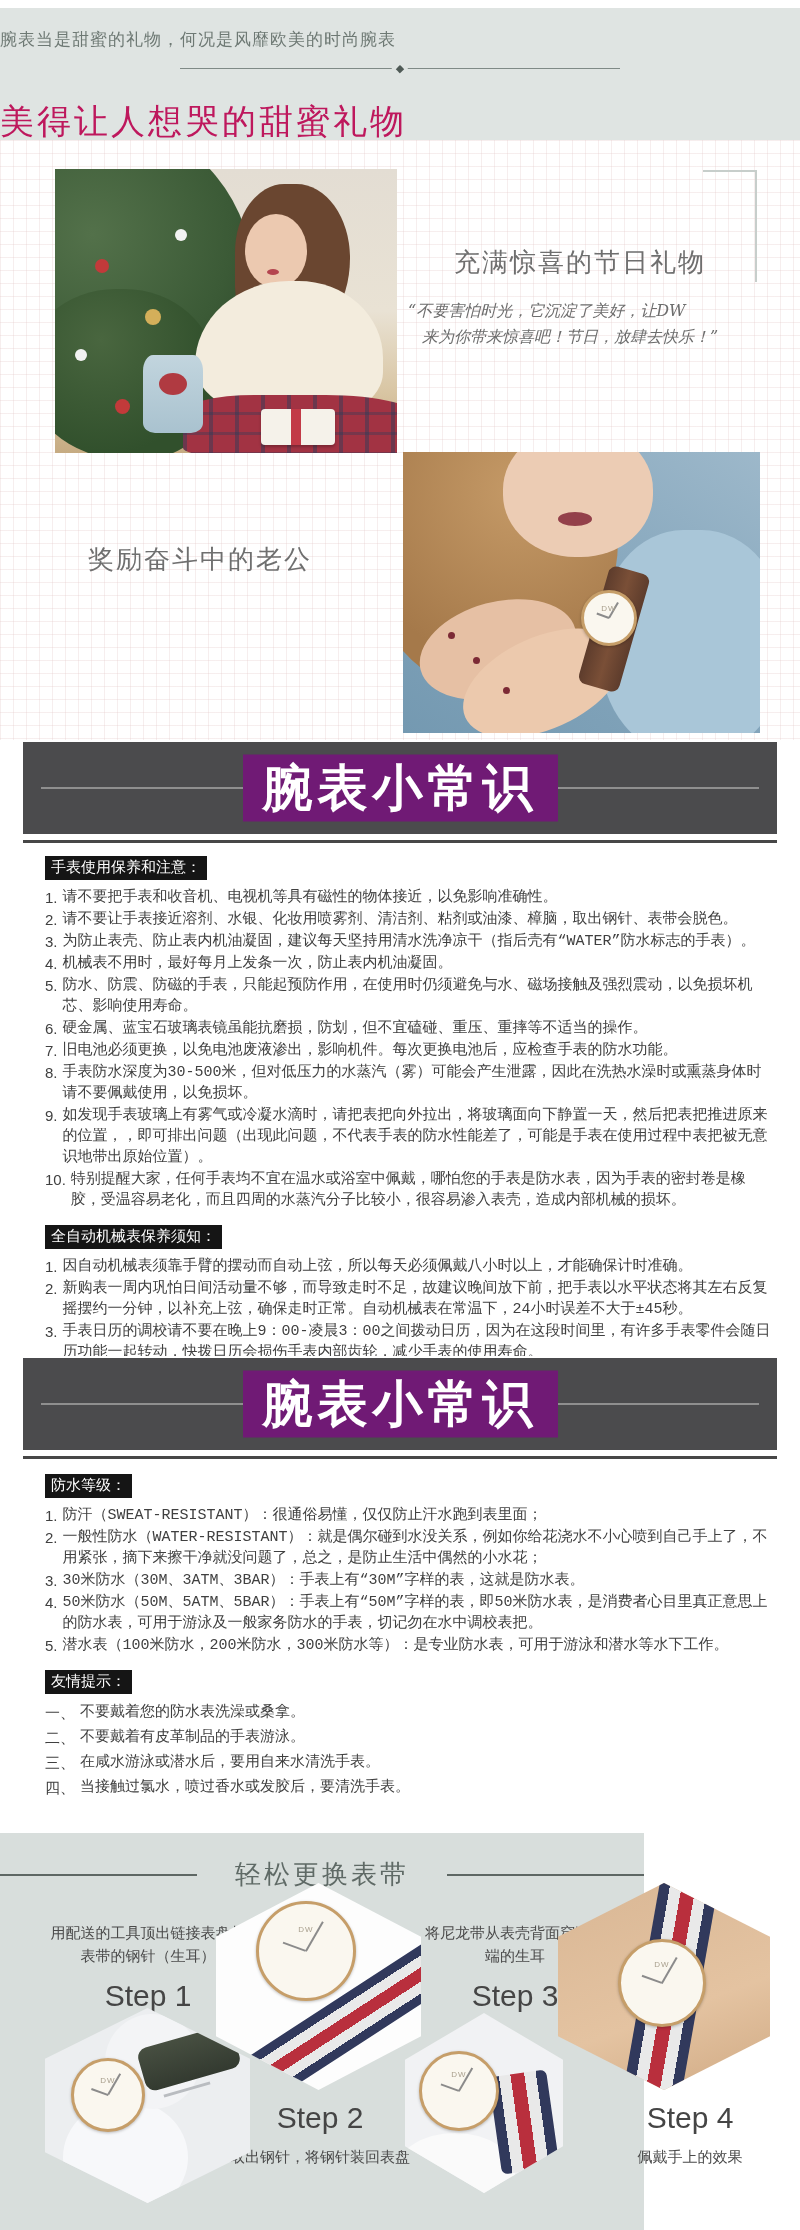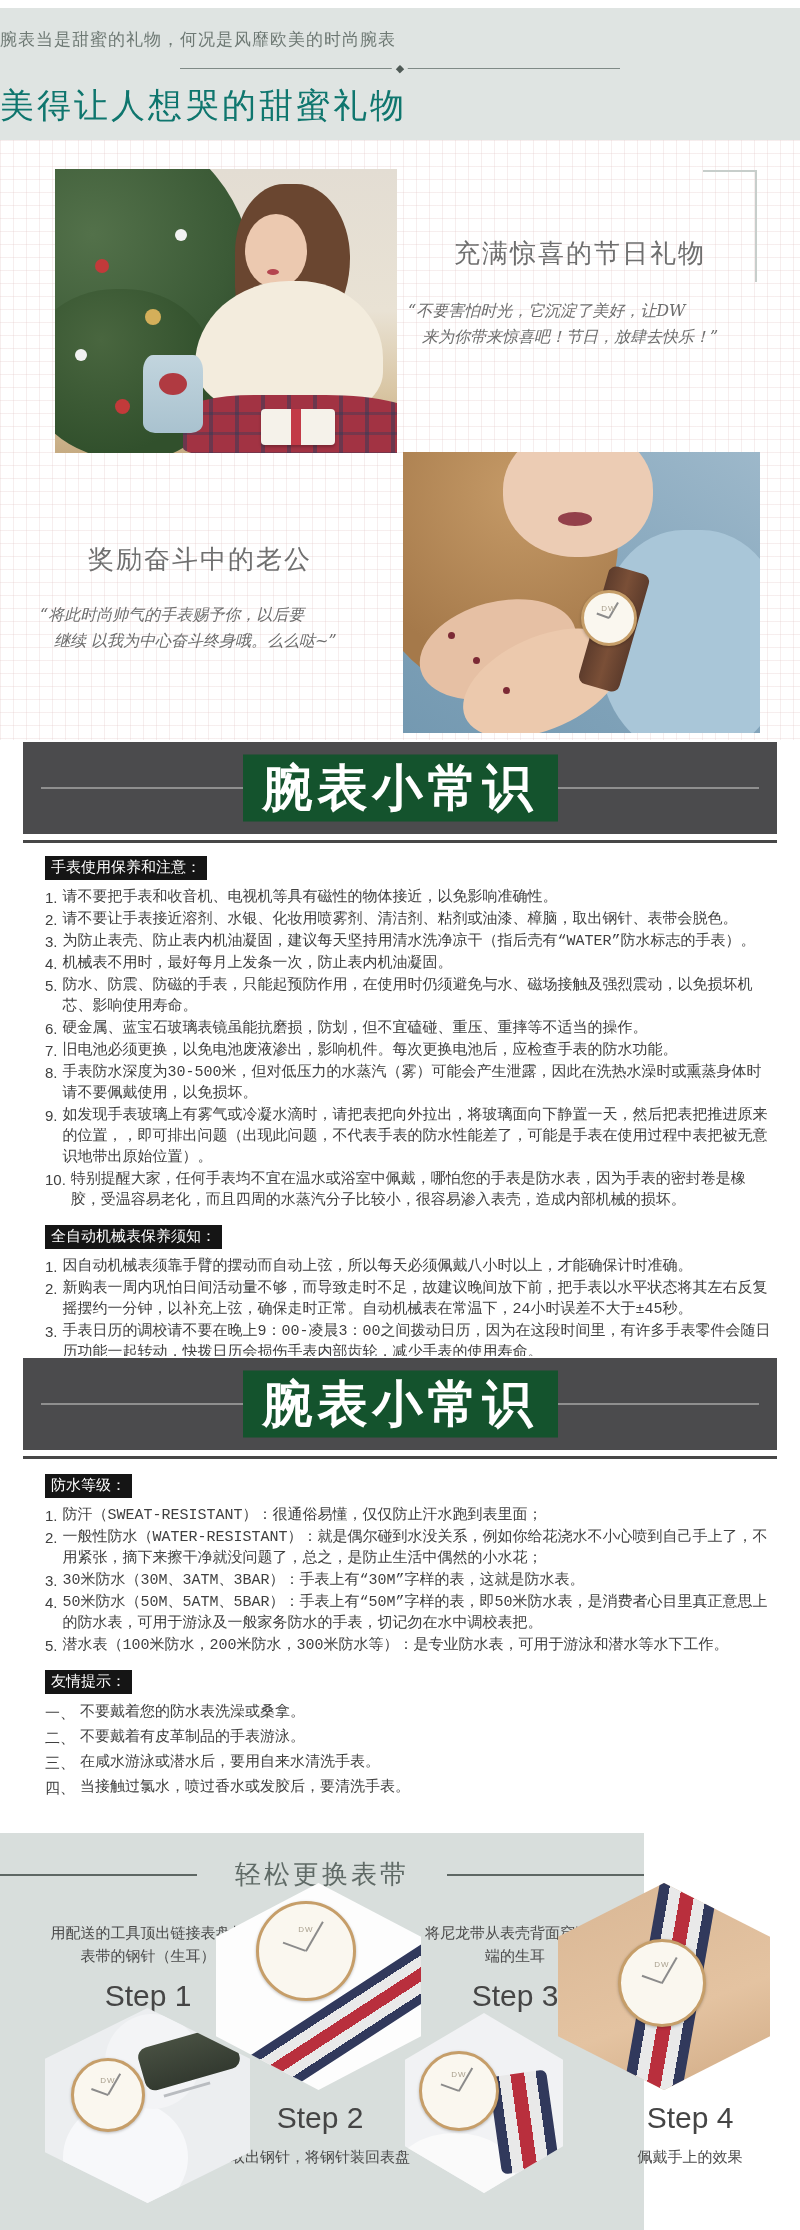--- a/index.html
+++ b/index.html
@@ -6,31 +6,31 @@
   html,body { background:#ffffff; }
   body { font-family:"Liberation Sans","DejaVu Sans",sans-serif; }
   #page { position:relative; width:800px; height:2230px; margin:0 auto; background:#fff; overflow:hidden; }
 
   
   #band { position:absolute; left:0; top:8px; width:800px; height:132px; background:#dfe4e2; text-align:left; }
   .tagline { padding-top:20px; font-size:17px; color:#6e7974; letter-spacing:1px; }
   .divider { position:relative; margin:11px auto 0; width:440px; height:13px; }
   .divider .dline { position:absolute; left:0; right:0; top:6px; height:1px; background:#7f8a86; }
   .divider .ddiamond { position:absolute; left:50%; top:0; transform:translateX(-50%); font-size:11px; line-height:13px; color:#4f5a56; background:#dfe4e2; padding:0 4px; }
-  .big-title { margin-top:8px; font-size:34px; letter-spacing:3px; color:#0f766e; font-weight:400; }
+  .big-title { margin-top:24px; font-size:34px; letter-spacing:3px; color:#be185d; font-weight:400; }
   #band-notch { position:absolute; left:50%; top:140px; transform:translateX(-50%); width:0; height:0; border-left:19px solid transparent; border-right:19px solid transparent; border-top:14px solid #dfe4e2; }
 
   
   #intro { position:absolute; left:0; top:140px; width:800px; height:600px; background:#fff;
     background-image:linear-gradient(rgba(224,194,194,.28) 1px, transparent 1px),
                      linear-gradient(90deg, rgba(224,194,194,.28) 1px, transparent 1px);
     background-size:13px 13px; }
   .corner-bracket { position:absolute; left:703px; top:30px; width:54px; height:112px; border-top:2px solid #c7cecb; border-right:2px solid #c7cecb; }
   .intro-h { position:absolute; font-size:26px; color:#6f6f6f; letter-spacing:2px; text-align:center; font-weight:400; }
-  #h1 { left:400px; top:96px; width:360px; }
+  #h1 { left:400px; top:105px; width:360px; }
   #h2 { left:25px;  top:402px; width:350px; }
   .quote { position:absolute; font-family:"DejaVu Serif","Liberation Serif",serif; font-style:italic; font-size:16px; color:#6d6d6d; line-height:26px; }
   #q1 { left:408px; top:158px; width:370px; }
   #q2 { left:40px;  top:462px; width:345px; }
 
   
   .photo { position:absolute; overflow:hidden; }
   #photo1 { left:55px; top:29px; width:342px; height:284px; background:linear-gradient(180deg,#e3ddd3 0%,#e9e2d4 50%,#d9c6a4 78%,#c6ab82 100%); }
   .p1-tree  { position:absolute; left:-50px; top:-40px; width:250px; height:300px; background:radial-gradient(circle at 35% 35%,#53714a,#3b5a36 55%,#2c4629 85%); border-radius:45% 55% 48% 52%; }
   .p1-tree2 { position:absolute; left:-30px; top:120px; width:190px; height:170px; background:radial-gradient(circle at 40% 30%,#49663f,#31502c 70%); border-radius:50% 50% 40% 55%; }
@@ -61,21 +61,21 @@
   
   .wface { position:absolute; border-radius:50%; background:#faf7ef; border:3px solid #c69e69; box-shadow:0 1px 3px rgba(0,0,0,.25); }
   .wface::before { content:""; position:absolute; left:50%; top:50%; width:2px; height:36%; background:#8b8b8b; transform-origin:50% 100%; transform:translate(-50%,-100%) rotate(30deg); }
   .wface::after  { content:""; position:absolute; left:50%; top:50%; width:2px; height:26%; background:#8b8b8b; transform-origin:50% 100%; transform:translate(-50%,-100%) rotate(-70deg); }
   .dw { position:absolute; left:0; right:0; top:22%; text-align:center; font-size:8px; letter-spacing:1px; color:#a89f8d; }
 
   
   .banner { position:absolute; left:23px; width:754px; height:92px; background:#4b4b4d; }
   .banner .bline { position:absolute; left:18px; right:18px; top:50%; height:2px; margin-top:-1px; background:#8f8f8f; }
   .banner .btitle { position:absolute; left:0; right:0; top:50%; transform:translateY(-50%); text-align:center; }
-  .banner .btitle span { display:inline-block; position:relative; background:#14532d; padding:0 20px; color:#fff; font-size:50px; font-weight:700; letter-spacing:5px; }
+  .banner .btitle span { display:inline-block; position:relative; background:#701a75; padding:0 20px; color:#fff; font-size:50px; font-weight:700; letter-spacing:5px; }
   .banner-underline { position:absolute; left:23px; width:754px; height:3px; background:#474747; }
 
   
   .sec { position:absolute; left:45px; width:727px; overflow:hidden; }
   .chip { display:inline-block; background:#151515; color:#fff; font-size:15px; padding:2px 6px 3px; margin-bottom:7px;text-align:center; }
   .list { font-size:15px; color:#404040; line-height:21px; }
   .li { display:flex; margin-bottom:1px; }
   .li .n { flex:0 0 auto; padding-right:5px; }
   .li .t { flex:1 1 auto;font-family:Liberation Mono, monospace; }
   .gap { height:13px; }
@@ -162,24 +162,20 @@
       <div class="p2-band"></div>
       <div class="wface" style="left:178px;top:138px;width:56px;height:56px;">
           <span class="dw">DW</span>
         </div>
       <div class="nail" style="left:45px;top:180px;"></div>
       <div class="nail" style="left:70px;top:205px;"></div>
       <div class="nail" style="left:100px;top:235px;"></div>
     </div>
 
     <div class="intro-h" id="h2">奖励奋斗中的老公</div>
-    <div class="quote" id="q2">
-      <div>“将此时尚帅气的手表赐予你，以后要</div>
-      <div style="padding-left:14px;">继续 以我为中心奋斗终身哦。么么哒~”</div>
-    </div>
   </div>
 
   <div class="banner" style="top:742px;">
     <div class="bline"></div>
     <div class="btitle"><span>腕表小常识</span></div>
   </div>
   <div class="banner-underline" style="top:840px;"></div>
 
   <div class="sec" style="top:856px;height:500px;">
     <div class="chip">手表使用保养和注意：</div>

